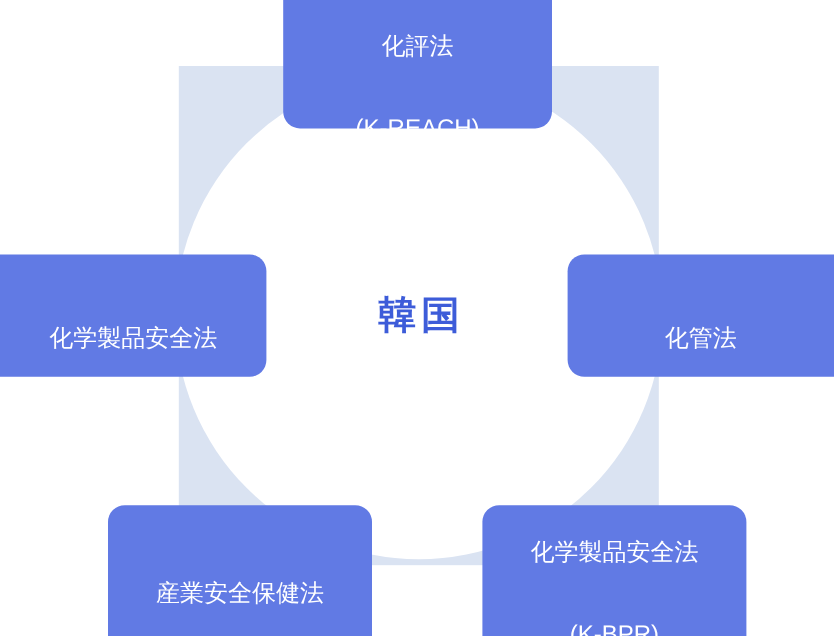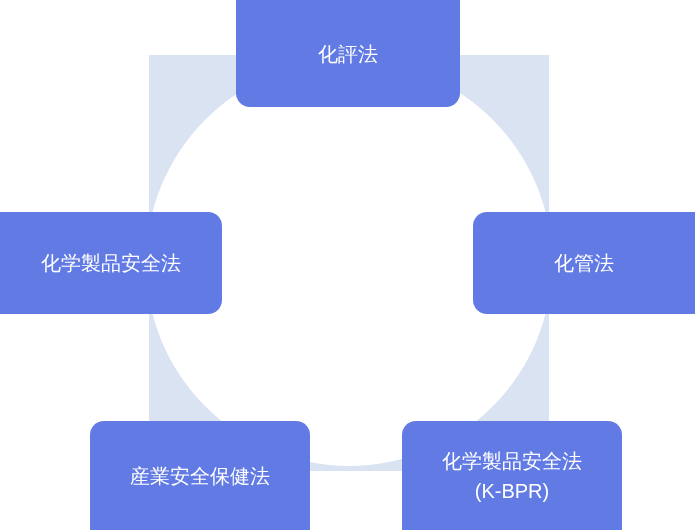--- a/index.html
+++ b/index.html
@@ -93,33 +93,36 @@
   }
   .node-bottom-right {
     left: 402px;
     top: 421px;
     width: 220px;
     height: 123px;
     padding-bottom: 14px;
   }
   .node-line {
     display: block;
+    margin-top: 38px;
   }
 </style>
 </head>
 <body>
 
 <div class="stage">
 
   <div class="bg-square"></div>
   <div class="bg-circle"></div>
 
+  <div class="center-label">韓国</div>
 
   <div class="node node-top">
     <span class="node-line">化評法</span>
+    <span class="node-line">(K-REACH)</span>
   </div>
 
   <div class="node node-left">
     <span class="node-line">化学製品安全法</span>
   </div>
 
   <div class="node node-right">
     <span class="node-line">化管法</span>
   </div>
 

